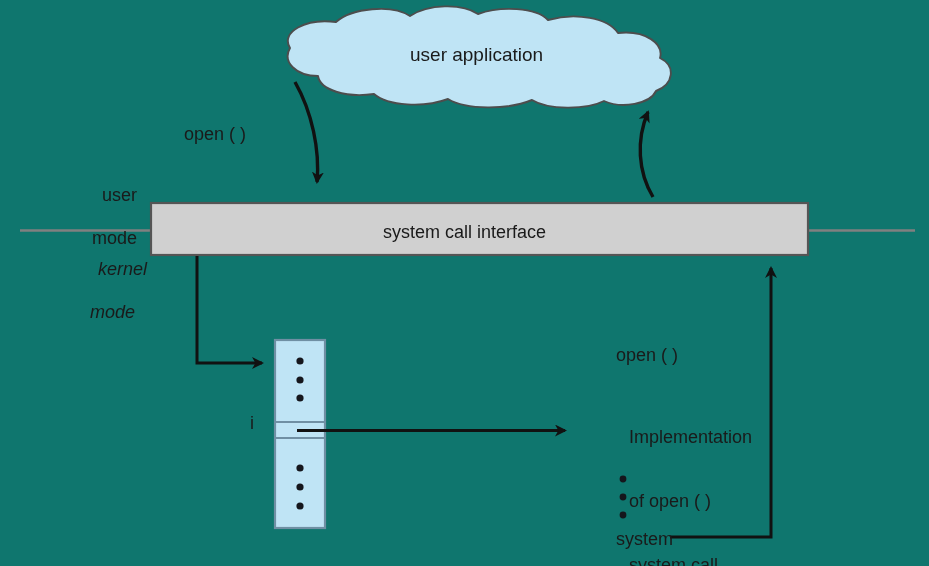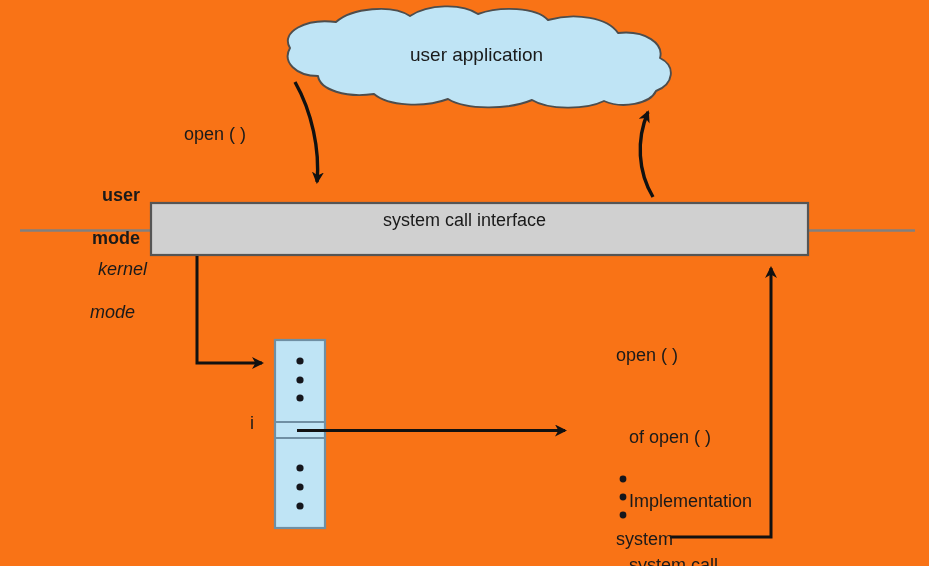--- a/index.html
+++ b/index.html
@@ -8,21 +8,21 @@
     background: #ffffff;
   }
   body {
     font-family: "Liberation Sans", sans-serif;
     -webkit-font-smoothing: antialiased;
   }
   #canvas {
     position: relative;
     width: 929px;
     height: 566px;
-    background: #f97316;
+    background: #0f766e;
     overflow: hidden;
   }
   .svg-layer {
     position: absolute;
     left: 0;
     top: 0;
     width: 929px;
     height: 566px;
   }
   .lbl {
@@ -46,35 +46,34 @@
     top: 124px;
     font-size: 18px;
   }
 
   
   #user-mode-label {
     left: 82px;
     top: 164px;
     font-size: 18px;
     text-align: left;
-    font-weight: bold;
   }
   #user-mode-label .l2 { display: block; padding-left: 10px; }
   #kernel-mode-label {
     left: 78px;
     top: 238px;
     font-size: 18px;
     font-style: italic;
   }
   #kernel-mode-label .l2 { display: block; padding-left: 12px; }
 
   
   #syscall-bar-label {
     left: 0px;
-    top: 210px;
+    top: 222px;
     width: 929px;
     text-align: center;
     font-size: 18px;
   }
 
   
   #index-label {
     left: 250px;
     top: 413px;
     font-size: 18px;
@@ -173,20 +172,20 @@
     <span class="l2">mode</span>
   </div>
 
   <div class="lbl" id="syscall-bar-label">system call interface</div>
 
   <div class="lbl" id="index-label">i</div>
 
   <div class="lbl" id="open-impl-header">open ( )</div>
 
   <div class="lbl" id="open-impl-body">
+    <span>Implementation</span>
     <span>of open ( )</span>
-    <span>Implementation</span>
     <span>system call</span>
   </div>
 
   <div class="lbl" id="return-label">system</div>
 
 </div>
 
 </body></html>

